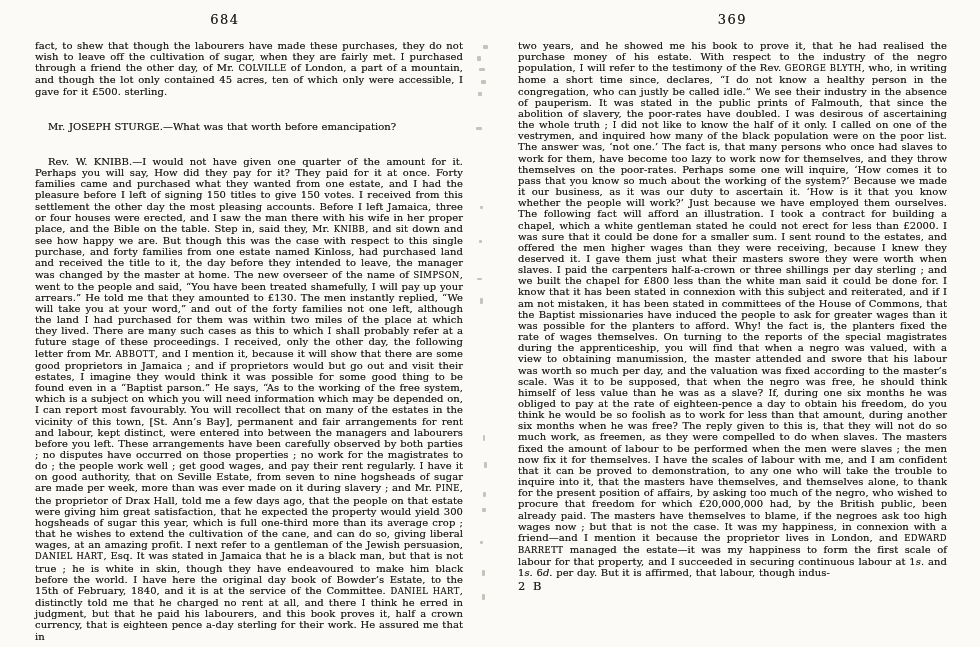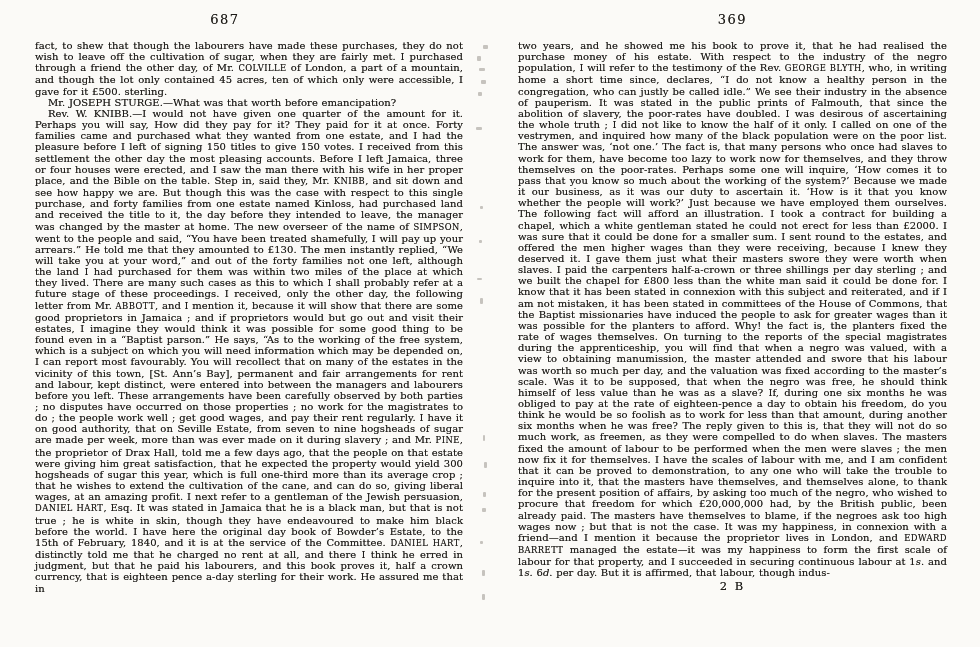--- a/index.html
+++ b/index.html
@@ -35,49 +35,48 @@
     font-size: 10px;
     line-height: 11.15px;
     letter-spacing: 0.05px;
     word-spacing: 0.4px;
     text-shadow: 0 0 0.45px rgba(20,18,15,0.6);
   }
   .page-body p {
     margin: 0;
     padding: 0;
   }
-  .page-body p.indent { text-indent: 13px; }
+  .page-body p.indent { text-indent: 13px; margin-top: 24px; }
   .sc {
     text-transform: uppercase;
     font-size: 0.84em;
     letter-spacing: 0.45px;
   }
   .it { font-style: italic; }
   .signature-mark {
-    text-align: center;
     font-size: 11.5px;
     letter-spacing: 2px;
     margin-top: 0px;
     text-shadow: 0 0 0.45px rgba(20,18,15,0.6);
   }
   .gutter-specks i {
     position: absolute;
     display: block;
     background: #9a968f;
     opacity: 0.55;
     border-radius: 1px;
   }
 </style>
 </head>
 <body>
 
 <div class="screen">
 
   <div class="page page-left">
-    <div class="page-number">687</div>
+    <div class="page-number">684</div>
     <div class="page-body">
         <p>fact, to shew that though the labourers have made these purchases, they do not wish to leave off the cultivation of sugar, when they are fairly met.  I purchased through a friend the other day, of Mr. <span class="sc">Colville</span> of London, a part of a mountain, and though the lot only contained 45 acres, ten of which only were accessible, I gave for it £500. sterling.</p>
         <p class="indent">Mr. JOSEPH STURGE.—What was that worth before emancipation?</p>
         <p class="indent">Rev. W. KNIBB.—I would not have given one quarter of the amount for it.  Perhaps you will say, How did they pay for it?  They paid for it at once. Forty families came and purchased what they wanted from one estate, and I had the pleasure before I left of signing 150 titles to give 150 votes.  I received from this settlement the other day the most pleasing accounts. Before I left Jamaica, three or four houses were erected, and I saw the man there with his wife in her proper place, and the Bible on the table.  Step in, said they, Mr. <span class="sc">Knibb</span>, and sit down and see how happy we are.  But though this was the case with respect to this single purchase, and forty families from one estate named Kinloss, had purchased land and received the title to it, the day before they intended to leave, the manager was changed by the master at home.  The new overseer of the name of <span class="sc">Simpson</span>, went to the people and said, “You have been treated shamefully, I will pay up your arrears.”  He told me that they amounted to £130.  The men instantly replied, “We will take you at your word,” and out of the forty families not one left, although the land I had purchased for them was within two miles of the place at which they lived.  There are many such cases as this to which I shall probably refer at a future stage of these proceedings.  I received, only the other day, the following letter from Mr. <span class="sc">Abbott</span>, and I mention it, because it will show that there are some good proprietors in Jamaica ; and if proprietors would but go out and visit their estates, I imagine they would think it was possible for some good thing to be found even in a “Baptist parson.” He says, “As to the working of the free system, which is a subject on which you will need information which may be depended on, I can report most favourably.  You will recollect that on many of the estates in the vicinity of this town, [St. Ann’s Bay], permanent and fair arrangements for rent and labour, kept distinct, were entered into between the managers and labourers before you left.  These arrangements have been carefully observed by both parties ; no disputes have occurred on those properties ; no work for the magistrates to do ; the people work well ; get good wages, and pay their rent regularly.  I have it on good authority, that on Seville Estate, from seven to nine hogsheads of sugar are made per week, more than was ever made on it during slavery ; and Mr. <span class="sc">Pine</span>, the proprietor of Drax Hall, told me a few days ago, that the people on that estate were giving him great satisfaction, that he expected the property would yield 300 hogsheads of sugar this year, which is full one-third more than its average crop ; that he wishes to extend the cultivation of the cane, and can do so, giving liberal wages, at an amazing profit.  I next refer to a gentleman of the Jewish persuasion, <span class="sc">Daniel Hart</span>, Esq.  It was stated in Jamaica that he is a black man, but that is not true ; he is white in skin, though they have endeavoured to make him black before the world.  I have here the original day book of Bowder’s Estate, to the 15th of February, 1840, and it is at the service of the Committee.  <span class="sc">Daniel Hart</span>, distinctly told me that he charged no rent at all, and there I think he erred in judgment, but that he paid his labourers, and this book proves it, half a crown currency, that is eighteen pence a-day sterling for their work.  He assured me that in</p>
       </div>
   </div>
 
   <div class="gutter-specks">
     <i style="left:483px; top:45px;  width:5px; height:4px;"></i>
     <i style="left:477px; top:56px;  width:4px; height:5px;"></i>

